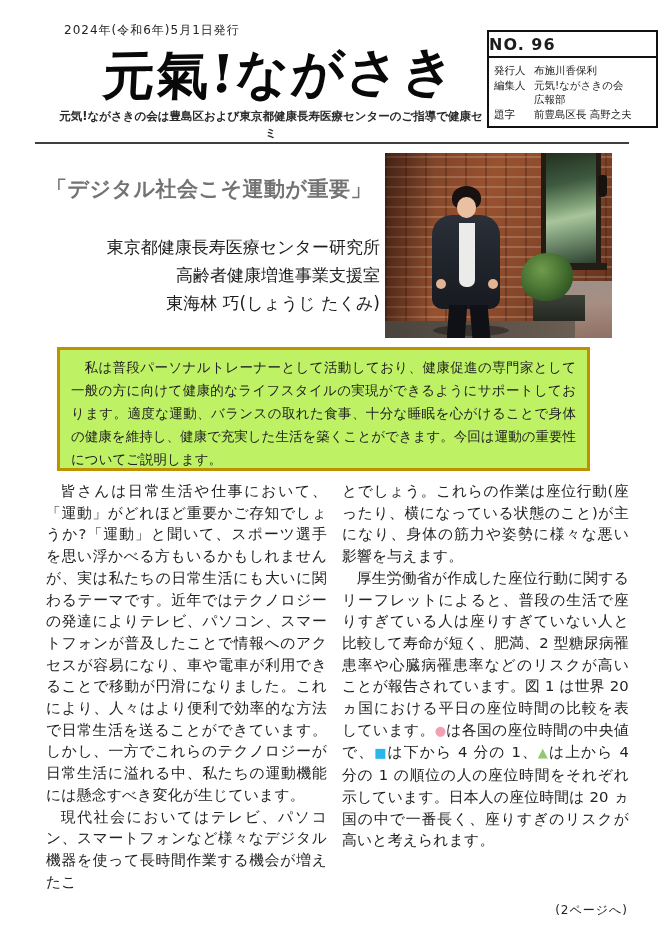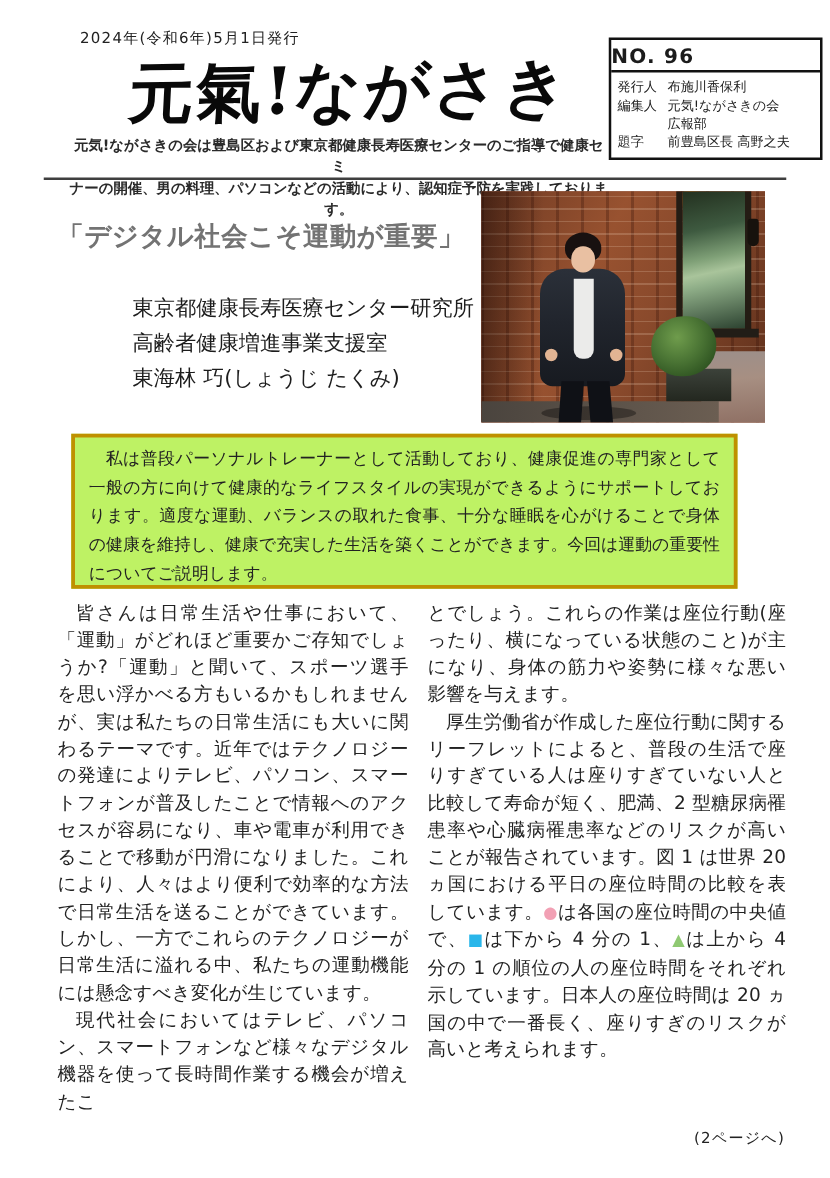--- a/index.html
+++ b/index.html
@@ -28,21 +28,21 @@
   .issue-row .val{flex:1;}
   .val-right{}
   .tagline{
     position:absolute;left:55px;top:108px;width:432px;text-align:center;
     font-size:11.5px;font-weight:bold;line-height:17px;color:#2a2a2a;
   }
   .header-rule{position:absolute;left:35px;top:142px;width:594px;height:2px;background:#3f3f3f;}
   
   .headline{position:absolute;left:46px;top:175px;font-size:21px;font-weight:bold;letter-spacing:0.5px;color:#737373;}
   .author-block{
-    position:absolute;left:106px;top:233px;width:298px;text-align:left;
+    position:absolute;left:82px;top:233px;width:298px;text-align:right;
     font-size:17px;line-height:28px;color:#1c1c1c;
   }
   
   .photo{position:absolute;left:385px;top:153px;width:227px;height:185px;overflow:hidden;background:#87472e;}
   .photo *{position:absolute;}
   .brick{
     left:0;top:0;width:100%;height:100%;
     background-image:
       linear-gradient(90deg, rgba(20,5,2,0.45) 0%, rgba(0,0,0,0) 22%),
       repeating-linear-gradient(0deg, rgba(240,214,190,0.22) 0 1.5px, rgba(0,0,0,0) 1.5px 10px),
@@ -122,21 +122,20 @@
       </div>
       <div class="issue-row">
         <span class="lbl">題字</span>
         <span class="val">前豊島区長 高野之夫</span>
       </div>
     </div>
   </div>
 
   <div class="tagline">
     <div>元気!ながさきの会は豊島区および東京都健康長寿医療センターのご指導で健康セミ</div>
-    <div>ナーの開催、男の料理、パソコンなどの活動により、認知症予防を実践しております。</div>
   </div>
 
   <div class="header-rule"></div>
 
   <div class="headline">「デジタル社会こそ運動が重要」</div>
 
   <div class="author-block">
     <div>東京都健康長寿医療センター研究所</div>
     <div>高齢者健康増進事業支援室</div>
     <div>東海林 巧(しょうじ たくみ)</div>

